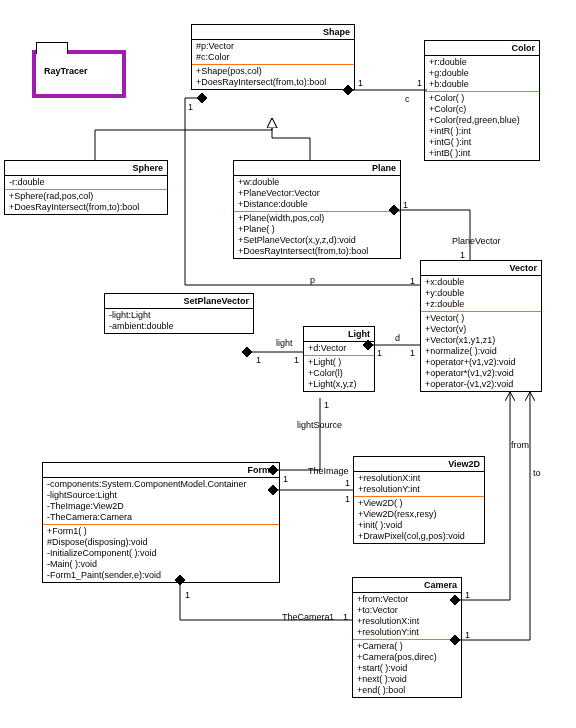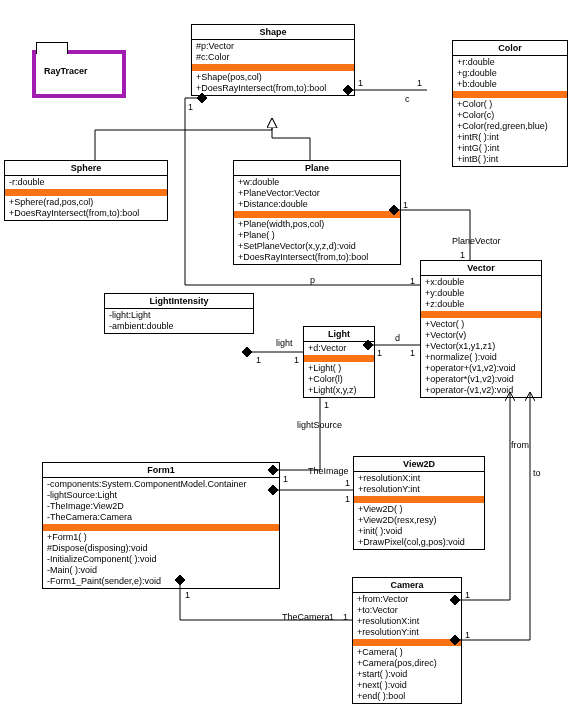--- a/index.html
+++ b/index.html
@@ -1,18 +1,18 @@
 <!DOCTYPE html>
 <html><head>
 <meta charset="utf-8">
 <style>
 body{margin:0;padding:0;font-family:Arial,sans-serif;font-size:9px;background:#fff;width:576px;height:728px;position:relative}
 .cls{position:absolute;border:1px solid #000;background:#fff}
-.cls .hdr{border-bottom:1px solid #000;padding:2px 4px;font-weight:bold;text-align:center}
-.cls .sec{border-bottom:7px solid #f97316;padding:1px 4px}
+.cls .hdr{border-bottom:1px solid #000;padding:2px 4px;font-weight:bold;text-align:right}
+.cls .sec{border-bottom:1px solid #f97316;padding:1px 4px}
 .cls .sec:last-child{border-bottom:none}
 .cls .sec div{white-space:nowrap;line-height:11px}
 .pkg{position:absolute;border:4px solid #a21caf}
 .pkg .tab{position:absolute;top:-12px;left:0;width:30px;height:11px;border:1px solid #000;border-bottom:none;background:#fff}
 .pkg .body{padding:12px 8px;font-weight:bold}
 svg{position:absolute;top:0;left:0;pointer-events:none}
 .lbl{position:absolute;font-size:9px;background:transparent}
 </style>
 </head>
 <body>
@@ -27,21 +27,21 @@
   <div class="sec">
     <div>#p:Vector</div>
     <div>#c:Color</div>
   </div>
   <div class="sec">
     <div>+Shape(pos,col)</div>
     <div>+DoesRayIntersect(from,to):bool</div>
   </div>
 </div>
 
-<div class="cls" style="left:452px;top:40px;width:114px">
+<div class="cls" style="left:424px;top:40px;width:114px">
   <div class="hdr">Color</div>
   <div class="sec">
     <div>+r:double</div>
     <div>+g:double</div>
     <div>+b:double</div>
   </div>
   <div class="sec">
     <div>+Color( )</div>
     <div>+Color(c)</div>
     <div>+Color(red,green,blue)</div>
@@ -89,21 +89,21 @@
     <div>+Vector(v)</div>
     <div>+Vector(x1,y1,z1)</div>
     <div>+normalize( ):void</div>
     <div>+operator+(v1,v2):void</div>
     <div>+operator*(v1,v2):void</div>
     <div>+operator-(v1,v2):void</div>
   </div>
 </div>
 
 <div class="cls" style="left:104px;top:293px;width:148px">
-  <div class="hdr">LightIntensity</div>
+  <div class="hdr">SetPlaneVector</div>
   <div class="sec">
     <div>-light:Light</div>
     <div>-ambient:double</div>
   </div>
 </div>
 
 <div class="cls" style="left:303px;top:326px;width:70px">
   <div class="hdr">Light</div>
   <div class="sec">
     <div>+d:Vector</div>

